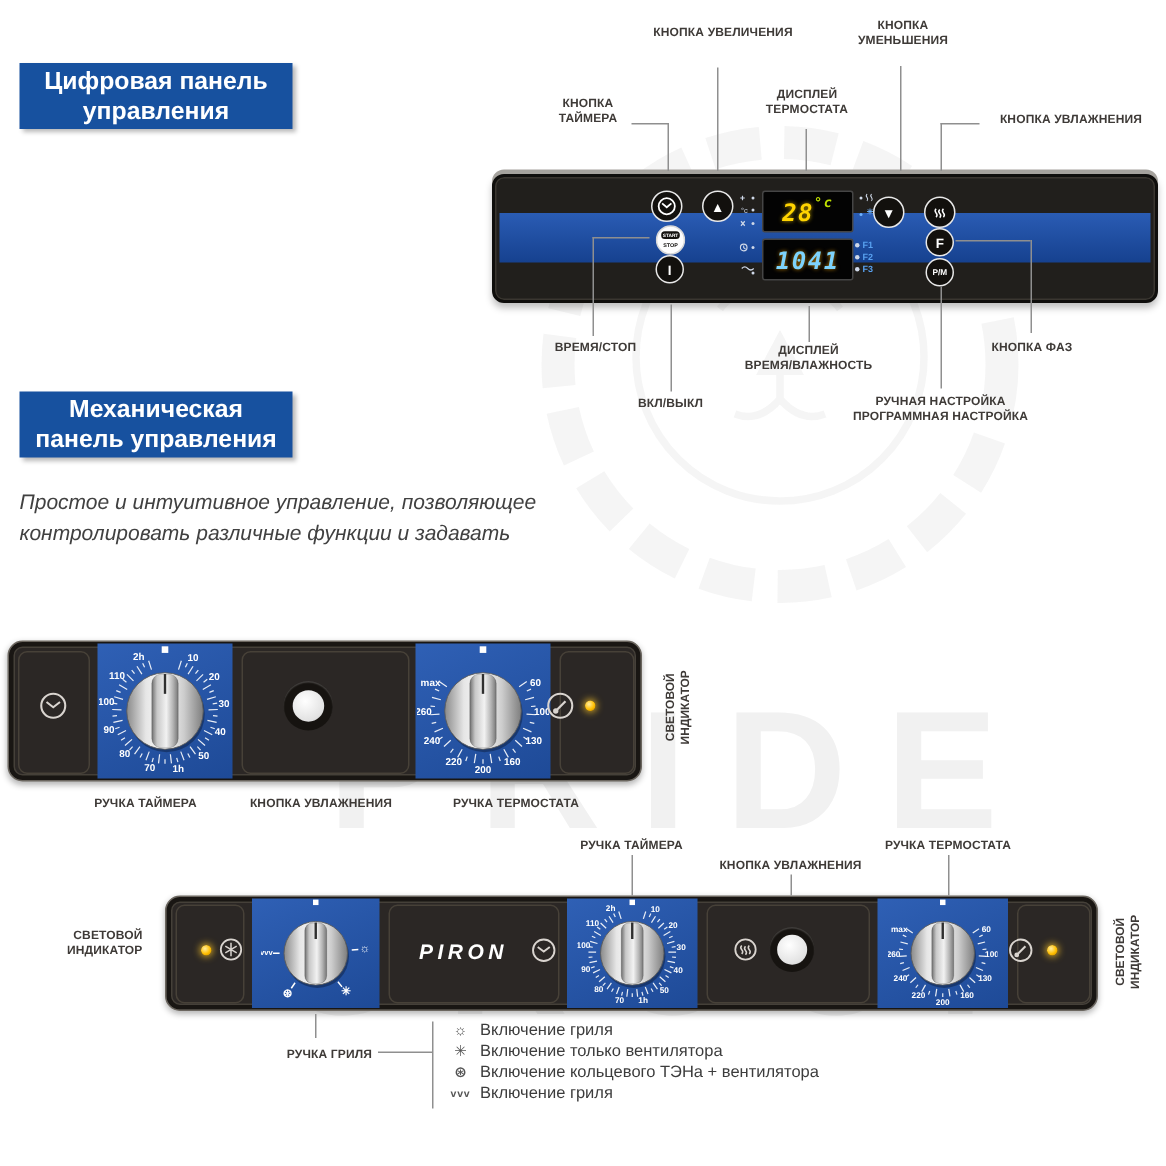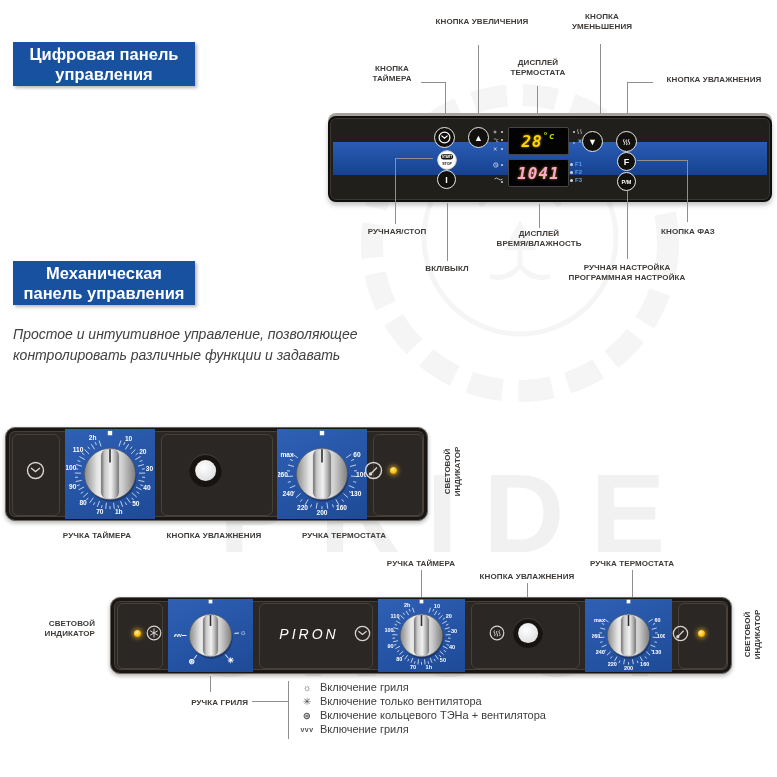--- a/index.html
+++ b/index.html
@@ -47,21 +47,21 @@
   .led{position:absolute;z-index:3;width:7px;height:7px;border-radius:50%;
        background:radial-gradient(circle at 38% 35%,#ffedA0,#ffbe00 55%,#b97d00);
        box-shadow:0 0 5px 1px rgba(255,200,40,.75);}
   .whitebtn{position:absolute;z-index:3;border-radius:50%;background:#161310;
             box-shadow:inset 0 1px 1px rgba(255,255,255,.2);}
   .whitebtn::after{content:"";position:absolute;left:50%;top:50%;transform:translate(-50%,-50%);
             width:66%;height:66%;border-radius:50%;
             background:radial-gradient(circle at 40% 35%,#ffffff,#e2e2e2 70%,#bdbdbd);}
   .vtext{position:absolute;z-index:3;width:80px;font-weight:bold;font-size:8px;line-height:9.5px;
          color:#3e3a37;text-align:center;transform:rotate(-90deg);}
-  .brand{position:absolute;z-index:3;color:#fff;font-weight:normal;font-size:14px;
+  .brand{position:absolute;z-index:3;color:#fff;font-weight:bold;font-size:14px;
          letter-spacing:3px;text-align:center;font-style:italic;}
   
   .legrow-icon{position:absolute;z-index:3;width:18px;text-align:center;color:#555;
                font-size:10px;font-weight:bold;line-height:13px;}
   .legrow-text{position:absolute;z-index:3;font-size:11px;line-height:13px;color:#3c3c3c;}
   .vvv{font-size:7px;letter-spacing:.5px;}
 </style>
 </head>
 <body>
 
@@ -138,21 +138,21 @@
 
     <div class="cbtn" style="left:287px;top:34px;width:19px;height:19px;font-size:9px;font-weight:bold;">F</div>
 
     <div class="cbtn" style="left:287px;top:54px;width:19px;height:19px;font-size:5.5px;font-weight:bold;">P/M</div>
 
     <div class="disp" style="left:178px;top:9px;">
       <span style="color:#ffd400;text-shadow:0 0 3px rgba(255,212,0,.7);">28</span>
         <span style="color:#bfe000;font-size:9px;align-self:flex-start;margin-top:3px;">°c</span>
     </div>
 
-    <div class="disp" style="left:178px;top:41px;color:#f9a8d4;text-shadow:0 0 3px rgba(255,171,0,.7);">
+    <div class="disp" style="left:178px;top:41px;color:#7dd3fc;text-shadow:0 0 3px rgba(255,171,0,.7);">
       <span>1041</span>
     </div>
 
     <svg class="abs" style="left:163px;top:11px;" width="12" height="24" viewBox="0 0 12 24">
       <circle cx="9" cy="3" r="1" fill="#cfd8e8"></circle>
         <path d="M2 1.5 v3 M0.5 3 h3" stroke="#cfd8e8" stroke-width="0.8"></path>
       <circle cx="9" cy="11" r="1" fill="#cfd8e8"></circle>
         <text x="1" y="13" font-size="5" fill="#cfd8e8">°c</text>
       <circle cx="9" cy="20" r="1" fill="#cfd8e8"></circle>
         <path d="M1 21.5 l2.5-3 M1 18.5 l2.5 3" stroke="#cfd8e8" stroke-width="0.8"></path>
@@ -177,21 +177,21 @@
   </div>
 
   <div class="cl h" style="left:395px;top:158px;width:38px;z-index:4;"></div>
   <div class="cl v" style="left:395px;top:158px;height:66px;z-index:4;"></div>
   <div class="cl v" style="left:447px;top:203px;height:58px;"></div>
   <div class="cl v" style="left:539px;top:204px;height:24px;"></div>
   <div class="cl v" style="left:627px;top:191px;height:68px;"></div>
   <div class="cl h" style="left:637px;top:160px;width:50px;z-index:4;"></div>
   <div class="cl v" style="left:687px;top:160px;height:62px;z-index:4;"></div>
 
-  <div class="lbl" style="left:347px;top:227px;width:100px;">РУЧНАЯ/СТОП</div>
+  <div class="lbl" style="left:347px;top:227px;width:100px;">ВРЕМЯ/СТОП</div>
   <div class="lbl" style="left:397px;top:264px;width:100px;">ВКЛ/ВЫКЛ</div>
   <div class="lbl" style="left:479px;top:229px;width:120px;">
     <div>ДИСПЛЕЙ</div>
     <div>ВРЕМЯ/ВЛАЖНОСТЬ</div>
   </div>
   <div class="lbl" style="left:547px;top:263px;width:160px;">
     <div>РУЧНАЯ НАСТРОЙКА</div>
     <div>ПРОГРАММНАЯ НАСТРОЙКА</div>
   </div>
   <div class="lbl" style="left:638px;top:227px;width:100px;">КНОПКА ФАЗ</div>

